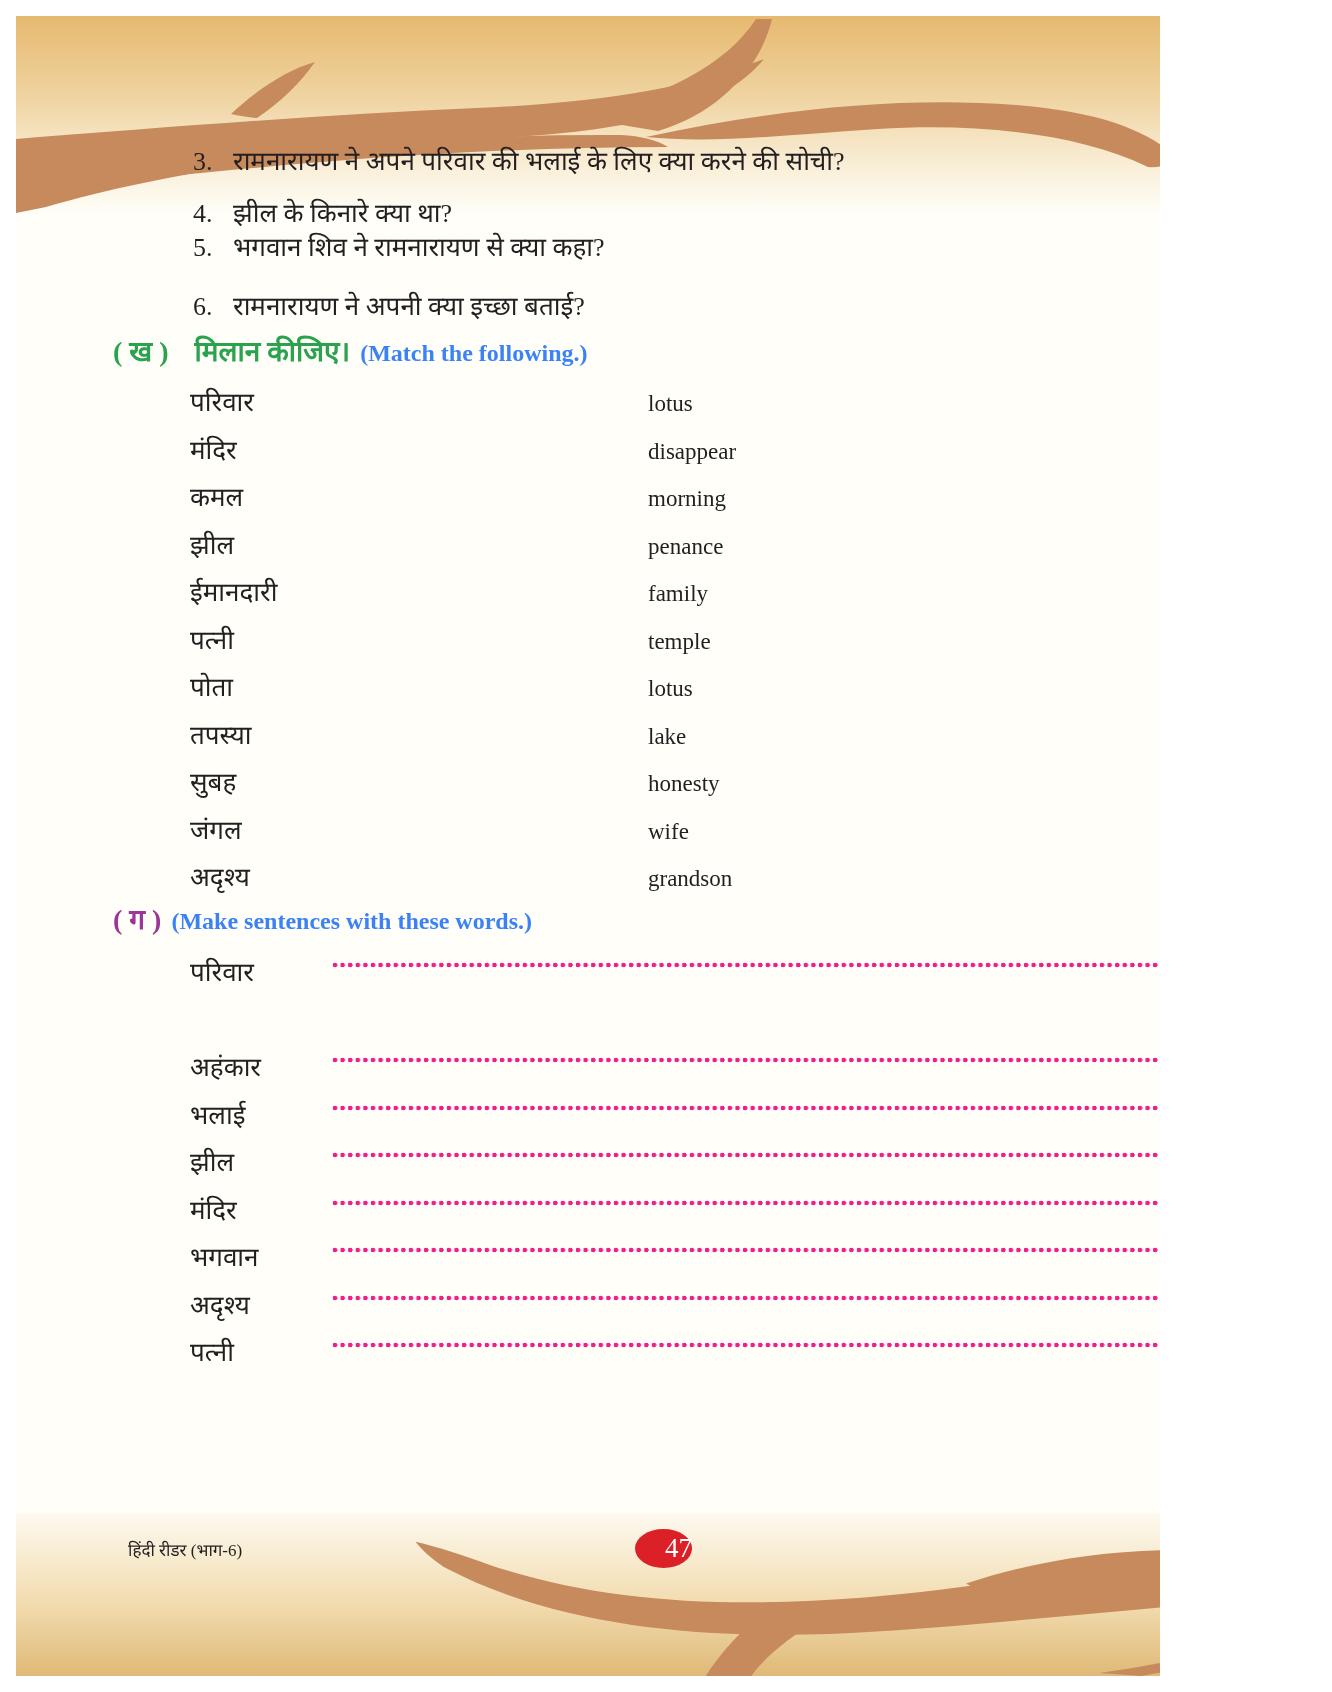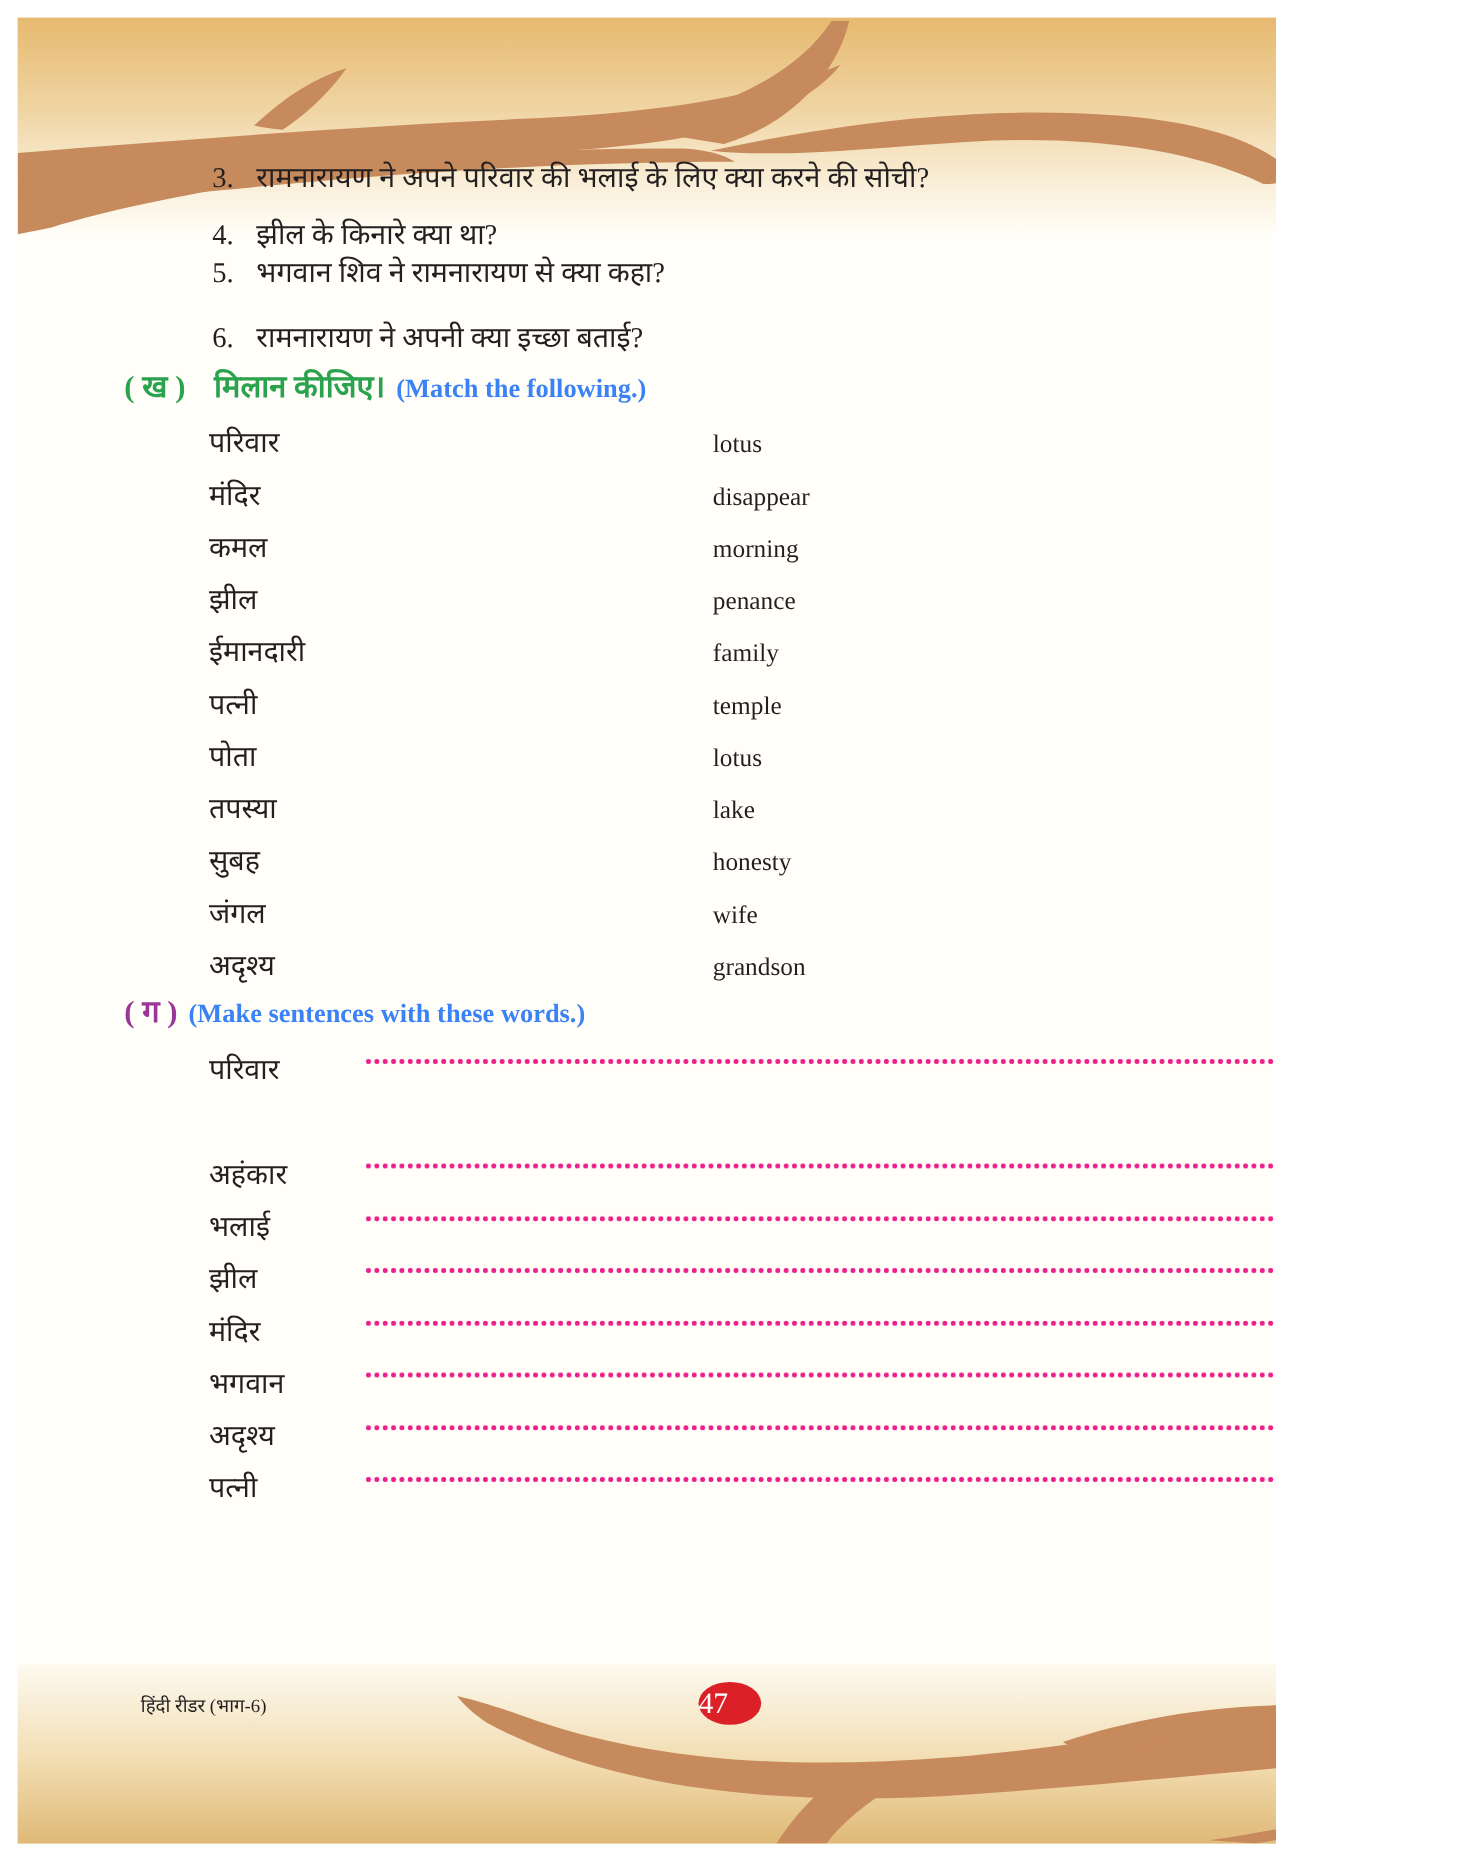--- a/index.html
+++ b/index.html
@@ -39,21 +39,21 @@
   .sent-word{display:inline-block;font-size:26px;}
   .dotline{
     position:absolute;left:142px;top:9px;width:868px;height:6px;
     background-image:radial-gradient(circle at 3px 3px,#ED1F8B 2.1px,rgba(0,0,0,0) 2.6px);
     background-size:7.6px 6px;background-repeat:repeat-x;
   }
 
   .book-title{position:absolute;left:128px;top:1538px;font-size:17px;}
   .badge{
     position:absolute;left:635px;top:1529px;width:57px;height:39px;border-radius:50%;
-    background:#DB2127;color:#ffffff;display:flex;align-items:center;justify-content:flex-start;
+    background:#DB2127;color:#ffffff;display:flex;align-items:center;justify-content:flex-end;
     font-size:27px;
   }
 </style>
 </head>
 <body>
 
 <div class="page">
   <div class="inner">
 
     <div class="band-top"></div>

